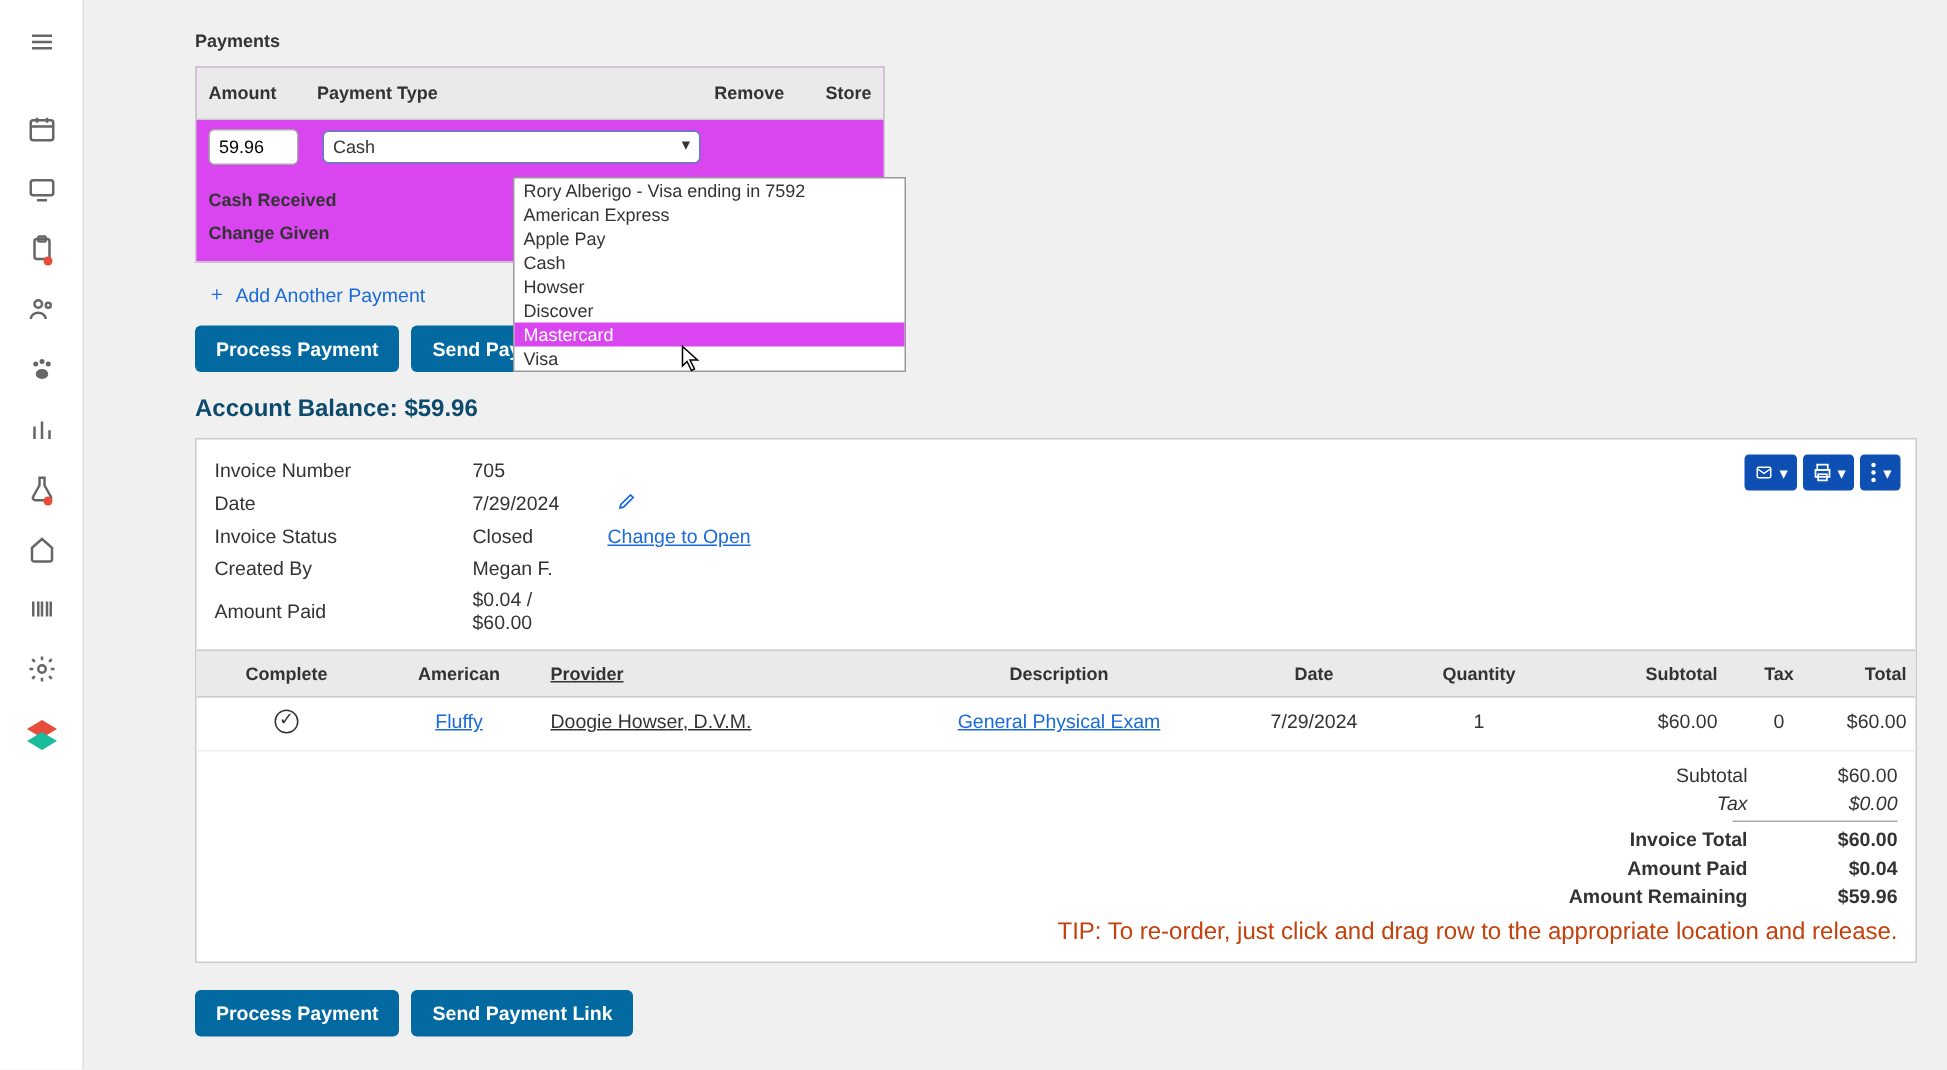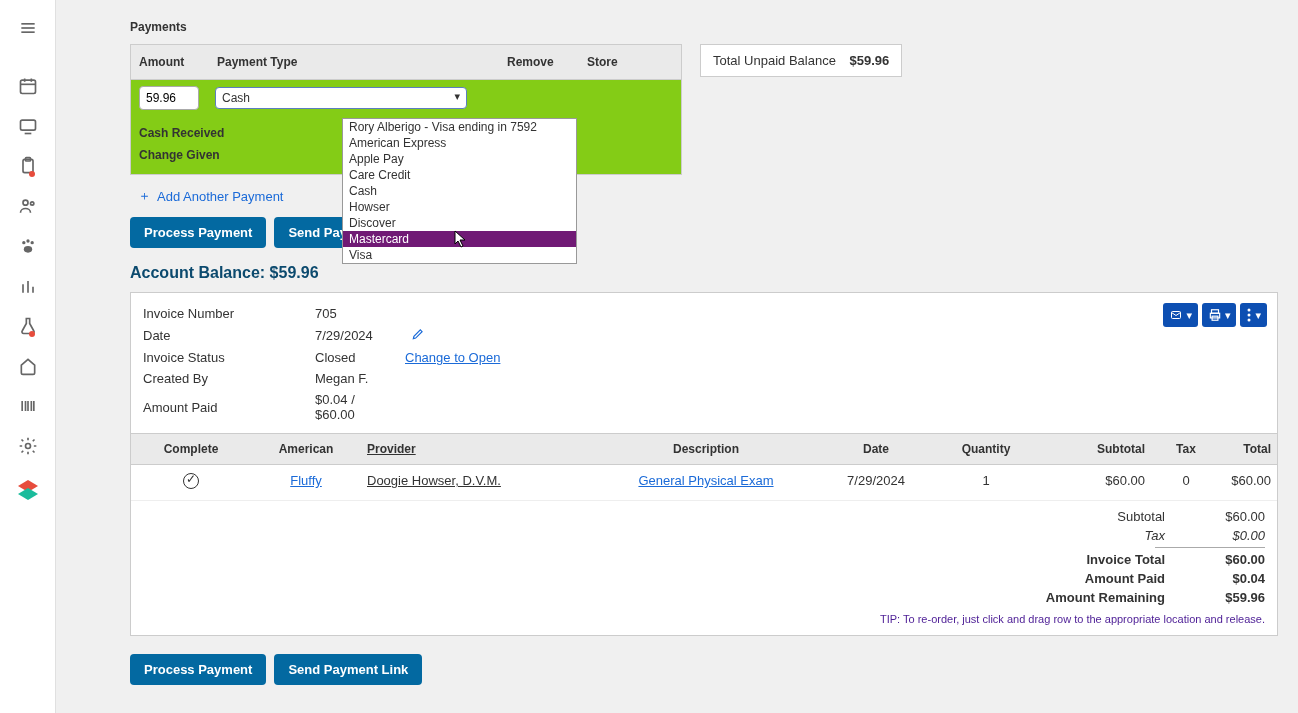--- a/index.html
+++ b/index.html
@@ -53,22 +53,22 @@
   position: relative;
 }
 h4.section-title { font-size: 12px; font-weight: bold; margin-bottom: 10px; }
 .payments-block {
   display: flex;
   gap: 18px;
   align-items: flex-start;
 }
 .pay-table {
   border: 1px solid #ccc;
-  background: #84cc16;
-  width: 552px;
+  background: #d946ef;
+  width: 460px;
 }
 .pay-table .hdr {
   display: flex;
   background: #eaeaea;
   border-bottom: 1px solid #ccc;
   font-weight: bold;
   font-size: 12px;
 }
 .pay-table .hdr > div { padding: 10px 8px; }
 .col-amt { width: 78px; }
@@ -100,33 +100,33 @@
   content:"▾";
   position:absolute;
   right:6px; top:2px;
   font-size:11px;
   color:#333;
 }
 .dropdown-panel {
   position: absolute;
   top: 118px;
   left: 286px;
-  width: 235px;
+  width: 262px;
   background: #fff;
   border: 1px solid #999;
   z-index: 100;
   font-size: 12px;
 }
 .dropdown-panel .opt {
   padding: 1px 6px;
   cursor: pointer;
   white-space: nowrap;
 }
 .dropdown-panel .opt.highlight {
-  background: #701a75;
+  background: #d946ef;
   color: #fff;
 }
 .cursor {
   position:absolute;
   top: 230px; left: 398px;
   z-index:200;
   font-size:14px;
   pointer-events:none;
 }
 .sub-rows { padding: 6px 8px 8px 8px; font-weight:bold; font-size:12px; }
@@ -230,21 +230,21 @@
   padding: 6px 12px 10px 12px;
   text-align:right;
   font-size:13px;
 }
 .totals .trow2 { padding:2px 0; }
 .totals .lbl { display:inline-block; width:200px; text-align:right; }
 .totals .val { display:inline-block; width:100px; text-align:right; }
 .totals .italic { font-style:italic; }
 .totals .bold { font-weight:bold; }
 .totals hr { border:none; border-top:1px solid #aaa; width:110px; margin-left:auto; margin-top:2px; margin-bottom:2px; }
-.tip { color:#4c1d95; font-size:11px; padding-top:6px; }
+.tip { color:#c2410c; font-size:16px; padding-top:6px; }
 .bottom-btns { margin-top:18px; display:flex; gap:8px; }
 </style>
 </head>
 <body>
 
 <div class="sidebar">
   <div class="sidebar-item">
     <svg viewBox="0 0 24 24" fill="none" stroke="currentColor" stroke-width="2">
         <line x1="4" y1="7" x2="20" y2="7"></line>
         <line x1="4" y1="12" x2="20" y2="12"></line>
@@ -346,31 +346,26 @@
         <div class="col-type">
           <div class="select-box">Cash</div>
         </div>
       </div>
       <div class="sub-rows">
         <div>Cash Received</div>
         <div>Change Given</div>
       </div>
     </div>
 
-    <div class="unpaid-box">
-      <span>Total Unpaid Balance</span>
-      <b>$59.96</b>
-    </div>
   </div>
 
   <div class="dropdown-panel" id="dropdown">
       <div class="opt">Rory Alberigo - Visa ending in 7592</div>
       <div class="opt">American Express</div>
       <div class="opt">Apple Pay</div>
-      <div class="opt">Care Credit</div>
       <div class="opt">Cash</div>
       <div class="opt">Howser</div>
       <div class="opt">Discover</div>
       <div class="opt highlight">Mastercard</div>
       <div class="opt">Visa</div>
     </div>
   <div class="cursor">
     <svg width="14" height="18" viewBox="0 0 14 18">
         <path d="M1 1 L1 14 L4 11 L7 17 L9 16 L6 10 L11 10 Z" fill="#fff" stroke="#000" stroke-width="1"></path>
       </svg>

